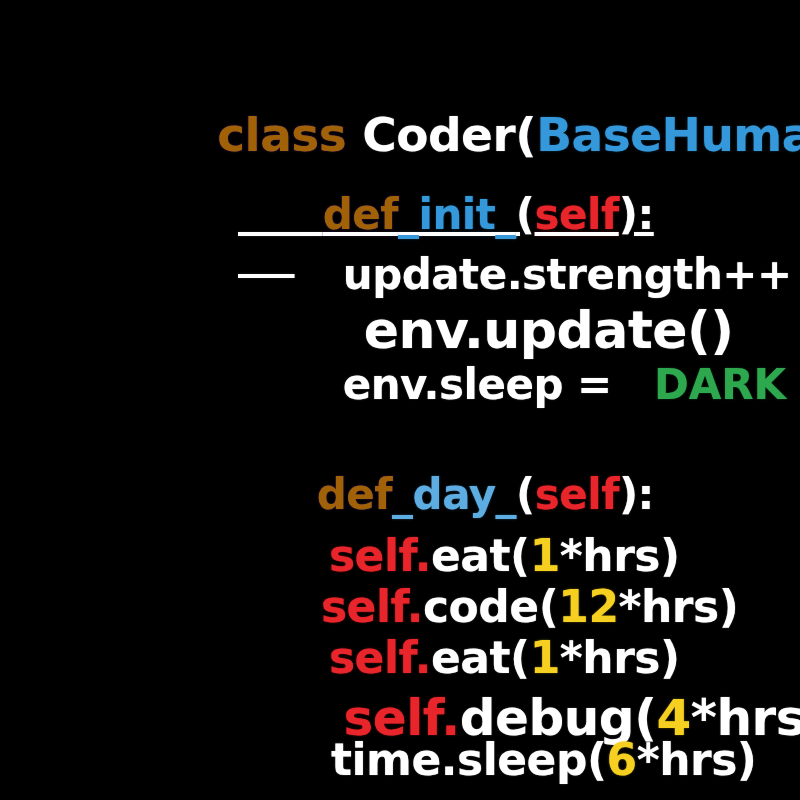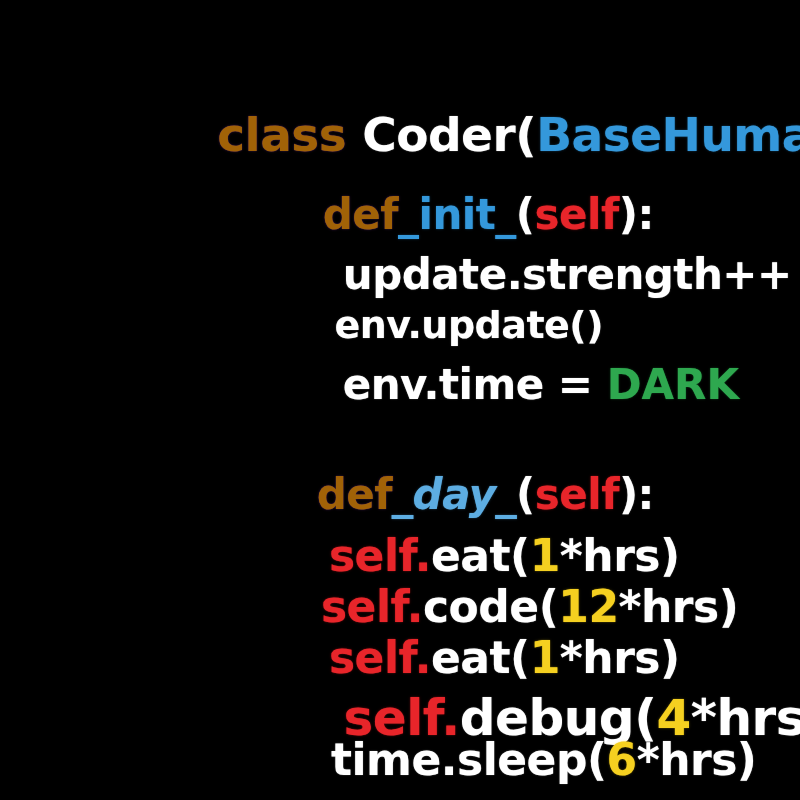--- a/index.html
+++ b/index.html
@@ -39,35 +39,36 @@
     color: #ffffff;
     text-shadow:
       0 0 1px rgba(255,255,255,0.35),
       0 0 2px rgba(255,255,255,0.18);
   }
 
   
   .tok-white   { color: #ffffff; }
   .tok-purple  { color: #a16207; text-shadow: 0 0 1px rgba(142,68,173,0.5), 0 0 3px rgba(142,68,173,0.25); }
   .tok-blue    { color: #3498db; text-shadow: 0 0 1px rgba(52,152,219,0.5), 0 0 3px rgba(52,152,219,0.25); }
-  .tok-blue-lt { color: #5dade2; text-shadow: 0 0 1px rgba(93,173,226,0.5), 0 0 3px rgba(93,173,226,0.25); font-style: italic; }
+  .tok-blue-lt { color: #5dade2; text-shadow: 0 0 1px rgba(93,173,226,0.5), 0 0 3px rgba(93,173,226,0.25); }
   .tok-red     { color: #e8252a; text-shadow: 0 0 1px rgba(232,37,42,0.55), 0 0 3px rgba(232,37,42,0.3); }
   .tok-yellow  { color: #f5d020; text-shadow: 0 0 1px rgba(245,208,32,0.5), 0 0 3px rgba(245,208,32,0.25); }
   .tok-green   { color: #2ea84f; text-shadow: 0 0 1px rgba(46,168,79,0.5), 0 0 3px rgba(46,168,79,0.25); }
 
   .tok-dark-value {
     font-variant: small-caps;
     letter-spacing: 0px;
+    margin-left: 28px;
   }
 
   
   .ln-class      { left: 122px; top: 64px;  font-size: 47px; }
-  .ln-def-init   { left: 238px; top: 152px; font-size: 42px; }
+  .ln-def-init   { left: 238px; top: 152px; font-size: 42px; text-decoration: underline; }
   .ln-coffee     { left: 258px; top: 212px; font-size: 42px; }
-  .ln-envupdate  { left: 258px; top: 268px; font-size: 38px; }
+  .ln-envupdate  { left: 258px; top: 252px; font-size: 52px; }
   .ln-envtheme   { left: 258px; top: 322px; font-size: 42px; }
   .ln-def-day    { left: 232px; top: 432px; font-size: 42px; }
   .ln-eat1       { left: 240px; top: 490px; font-size: 44px; }
   .ln-code12     { left: 232px; top: 541px; font-size: 44px; }
   .ln-eat2       { left: 240px; top: 592px; font-size: 44px; }
   .ln-debug4     { left: 242px; top: 643px; font-size: 50px; }
   .ln-sleep6     { left: 242px; top: 694px; font-size: 44px; }
 </style>
 </head>
 <body>
@@ -86,21 +87,21 @@
 
     <div class="code-line ln-coffee">
       <span class="tok-white">update.strength++</span>
     </div>
 
     <div class="code-line ln-envupdate">
       <span class="tok-white">env.update()</span>
     </div>
 
     <div class="code-line ln-envtheme">
-      <span class="tok-white">env.time = </span><span class="tok-green tok-dark-value">DARK</span>
+      <span class="tok-white">env.sleep = </span><span class="tok-green tok-dark-value">DARK</span>
     </div>
 
     <div class="code-line ln-def-day">
       <span class="tok-purple">def</span><span class="tok-blue-lt">_day_</span><span class="tok-white">(</span><span class="tok-red">self</span><span class="tok-white">):</span>
     </div>
 
     <div class="code-line ln-eat1">
       <span class="tok-red">self.</span><span class="tok-white">eat(</span><span class="tok-yellow">1</span><span class="tok-white">*hrs)</span>
     </div>
 

